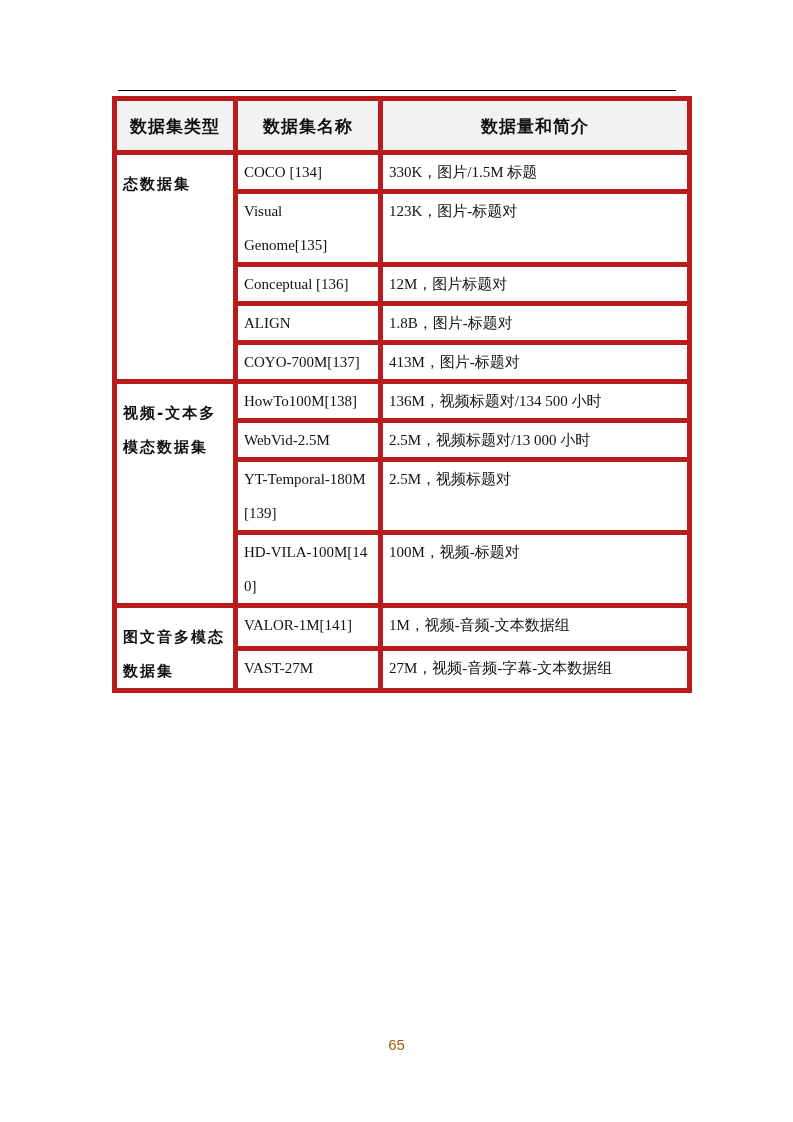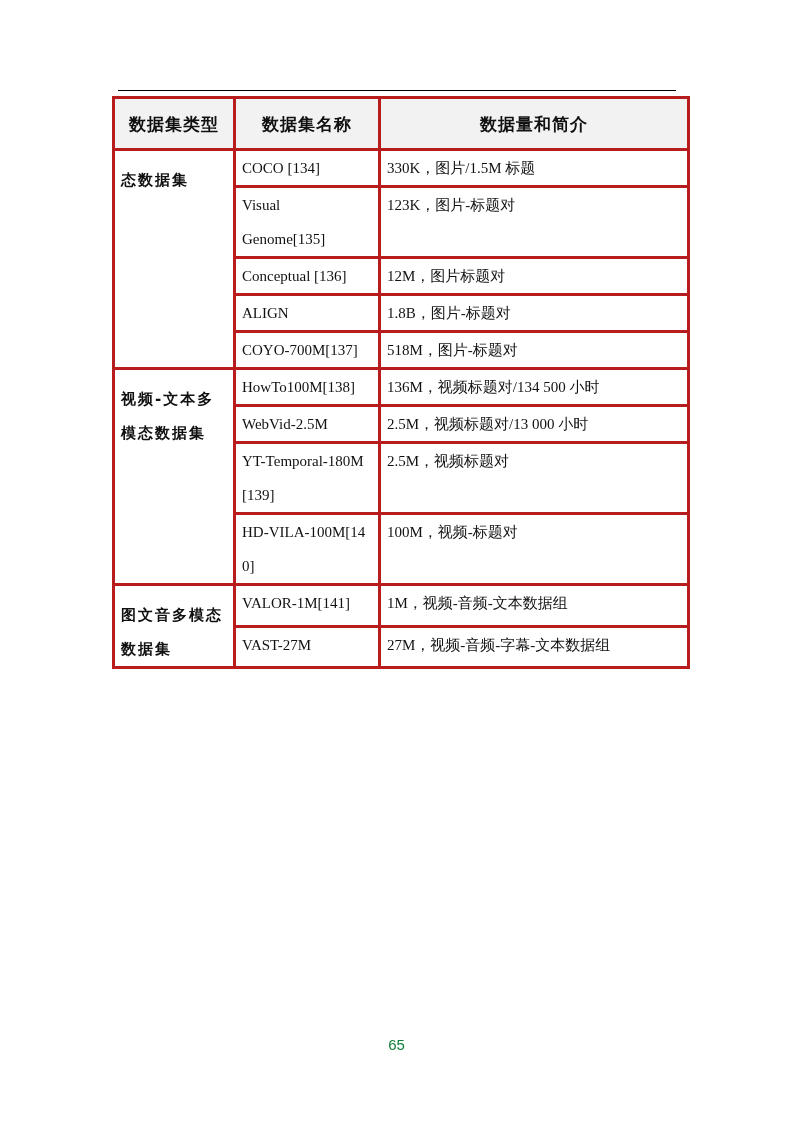--- a/index.html
+++ b/index.html
@@ -2,34 +2,34 @@
 <html><head>
   <meta charset="utf-8">
   <style>
     html, body { margin: 0; padding: 0; background: #ffffff; }
     body { width: 793px; height: 1122px; position: relative; overflow: hidden;
            font-family: "Liberation Serif", "DejaVu Serif", serif; color: #111; }
     .top-rule { position: absolute; left: 118px; top: 90px; width: 558px; height: 0;
                 border-top: 1.3px solid #000; }
     table.ds { position: absolute; left: 112px; top: 96px; width: 575px;
                border-collapse: collapse; table-layout: fixed; }
-    table.ds td, table.ds th { border: 3px solid #b91c1c; padding: 0 6px; vertical-align: top;
+    table.ds td, table.ds th { border: 5px solid #b91c1c; padding: 0 6px; vertical-align: top;
                font-size: 15px; line-height: 34px; }
     table.ds th { background: #f2f2f2; height: 49px; vertical-align: middle; text-align: center;
                font-family: "DejaVu Sans", sans-serif; font-weight: bold; font-size: 17px;
                letter-spacing: 1px; }
     td.type { font-family: "DejaVu Sans", sans-serif; font-weight: bold; font-size: 14.5px;
               letter-spacing: 2px; padding: 0 6px 0 8px; line-height: 34px; vertical-align: top; }
     td.type.first { padding-top: 16px; line-height: 26px; }
     td.name, td.desc { padding-top: 8px; padding-bottom: 8px; }
     td.desc { font-size: 15px; margin-left: 46px; }
     tr.h50 td.name, tr.h50 td.desc { height: 33px; }
     tr.h83 td.name, tr.h83 td.desc { height: 66px; }
     .page-num { position: absolute; left: 0; width: 793px; top: 1036px; text-align: center;
-                font-family: "Liberation Sans", sans-serif; font-size: 15px; color: #15803d; }
+                font-family: "Liberation Sans", sans-serif; font-size: 15px; color: #a16207; }
   </style>
 </head>
 <body>
 
 <div class="top-rule"></div>
 
 <table class="ds">
   <colgroup>
     <col style="width:121px">
     <col style="width:145px">
@@ -54,21 +54,21 @@
   <tr class="h50">
     <td class="name">Conceptual [136]</td>
     <td class="desc">12M，图片标题对</td>
   </tr>
   <tr class="h50">
     <td class="name">ALIGN</td>
     <td class="desc">1.8B，图片-标题对</td>
   </tr>
   <tr class="h50">
     <td class="name">COYO-700M[137]</td>
-    <td class="desc">518M，图片-标题对</td>
+    <td class="desc">413M，图片-标题对</td>
   </tr>
 
   <tr class="h50">
     <td class="type" rowspan="4" style="padding-top:12px;">视频-文本多模态数据集</td>
     <td class="name">HowTo100M[138]</td>
     <td class="desc">136M，视频标题对/134 500 小时</td>
   </tr>
   <tr class="h50">
     <td class="name">WebVid-2.5M</td>
     <td class="desc">2.5M，视频标题对/13 000 小时</td>

